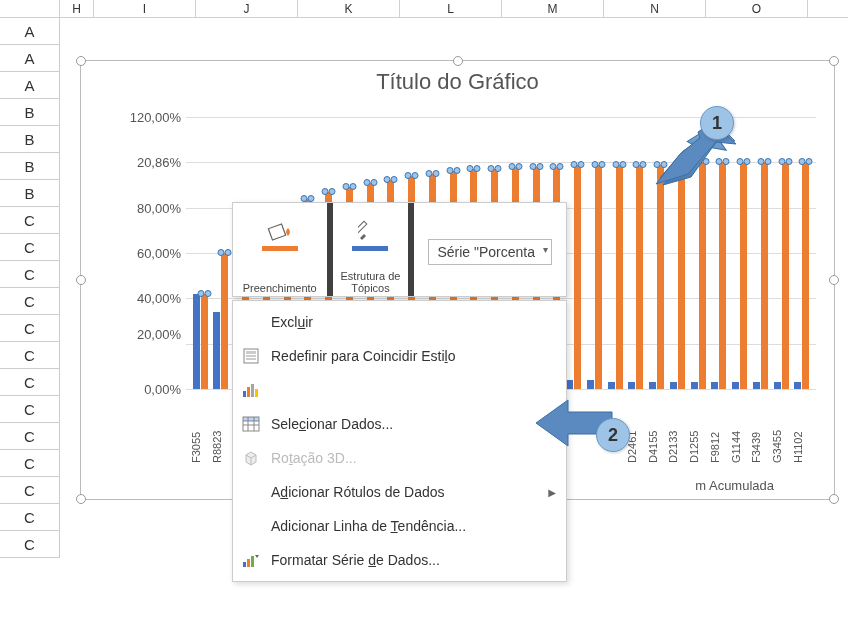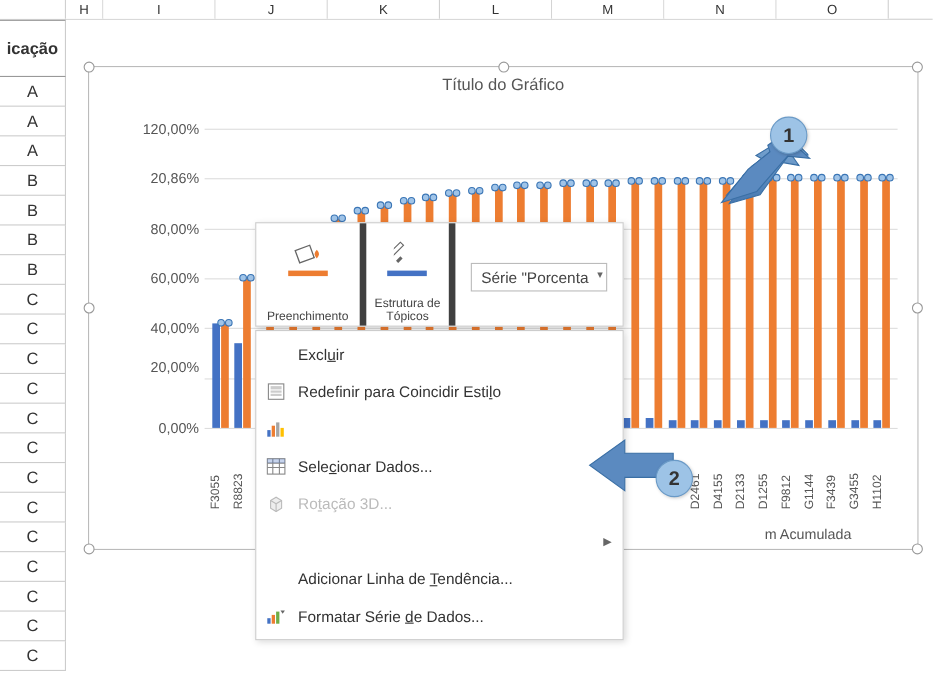--- a/index.html
+++ b/index.html
@@ -73,21 +73,21 @@
     }
     .sel-handle {
       position: absolute;
       width: 10px;
       height: 10px;
       background: #fff;
       border: 1px solid #999;
       border-radius: 50%;
     }
     .chart-title {
-      font-size: 15px;
+      font-size: 22px;
       color: #555;
       text-align: center;
       padding-top: 8px;
     }
     .plot-area {
       position: absolute;
       left: 105px;
       top: 56px;
       width: 630px;
       height: 272px;
@@ -301,23 +301,20 @@
     <div class="col-h" style="width: 102px;">I</div>
     <div class="col-h" style="width: 102px;">J</div>
     <div class="col-h" style="width: 102px;">K</div>
     <div class="col-h" style="width: 102px;">L</div>
     <div class="col-h" style="width: 102px;">M</div>
     <div class="col-h" style="width: 102px;">N</div>
     <div class="col-h" style="width: 102px;">O</div>
   </div>
 
 <div class="left-cells">
-  <div class="cell-row thead">
-      <div class="cell">icação</div>
-    </div>
 <div class="cell-row">
       <div class="cell">A</div>
     </div>
     <div class="cell-row">
       <div class="cell">A</div>
     </div>
     <div class="cell-row">
       <div class="cell">A</div>
     </div>
     <div class="cell-row">
@@ -729,20 +726,21 @@
           <polygon points="3,5 8,2 13,5 13,12 8,15 3,12" fill="#eee" stroke="#bbb"></polygon>
           <line x1="3" y1="5" x2="8" y2="8" stroke="#bbb"></line>
           <line x1="13" y1="5" x2="8" y2="8" stroke="#bbb"></line>
           <line x1="8" y1="8" x2="8" y2="15" stroke="#bbb"></line>
         </svg>
       </span>
       <span>Ro<span class="underline">t</span>ação 3D...</span>
     </div>
     <div class="ctx-item">
       <span class="ctx-icon"></span>
+      <span>A<span class="underline">d</span>icionar Rótulos de Dados</span>
       <span class="ctx-submenu-arrow">▶</span>
     </div>
     <div class="ctx-item">
       <span class="ctx-icon"></span>
       <span>Adicionar Linha de <span class="underline">T</span>endência...</span>
     </div>
     <div class="ctx-item">
       <span class="ctx-icon">
         <svg width="18" height="16" viewBox="0 0 18 16">
           <rect x="1" y="10" width="3" height="5" fill="#4472C4"></rect>

